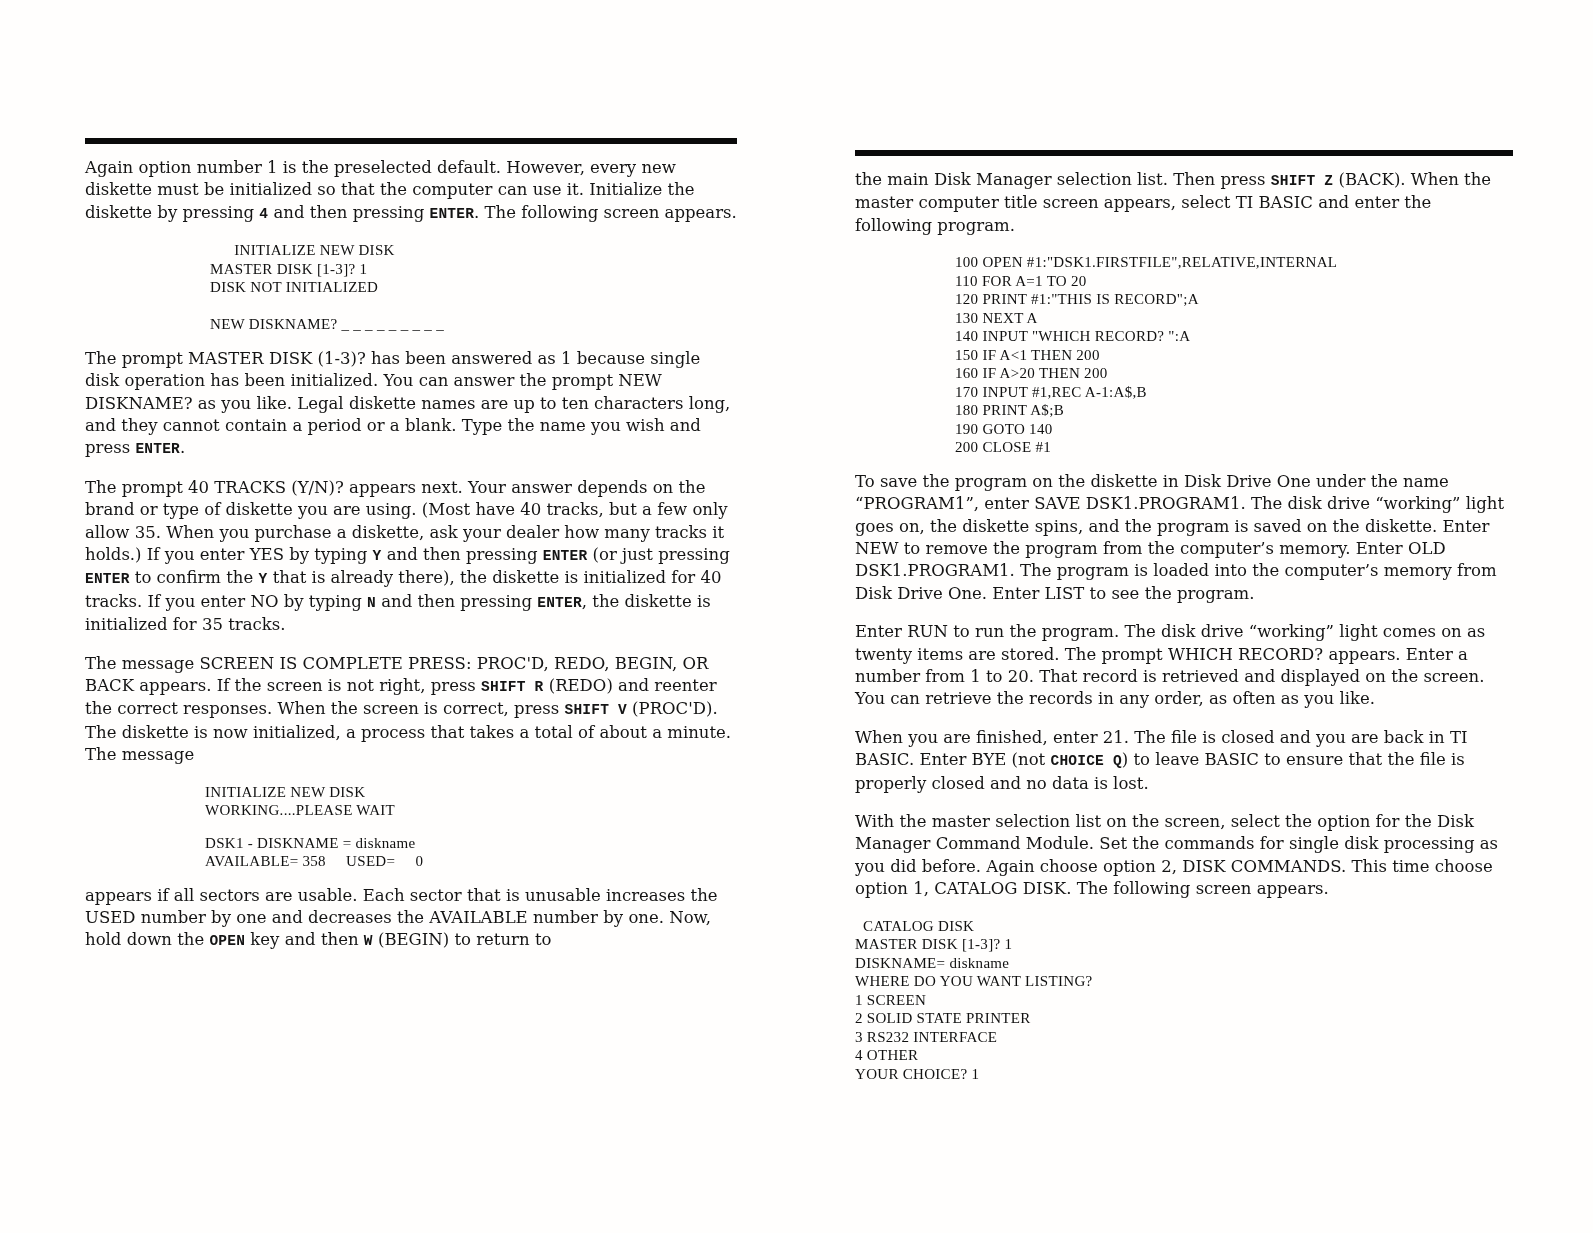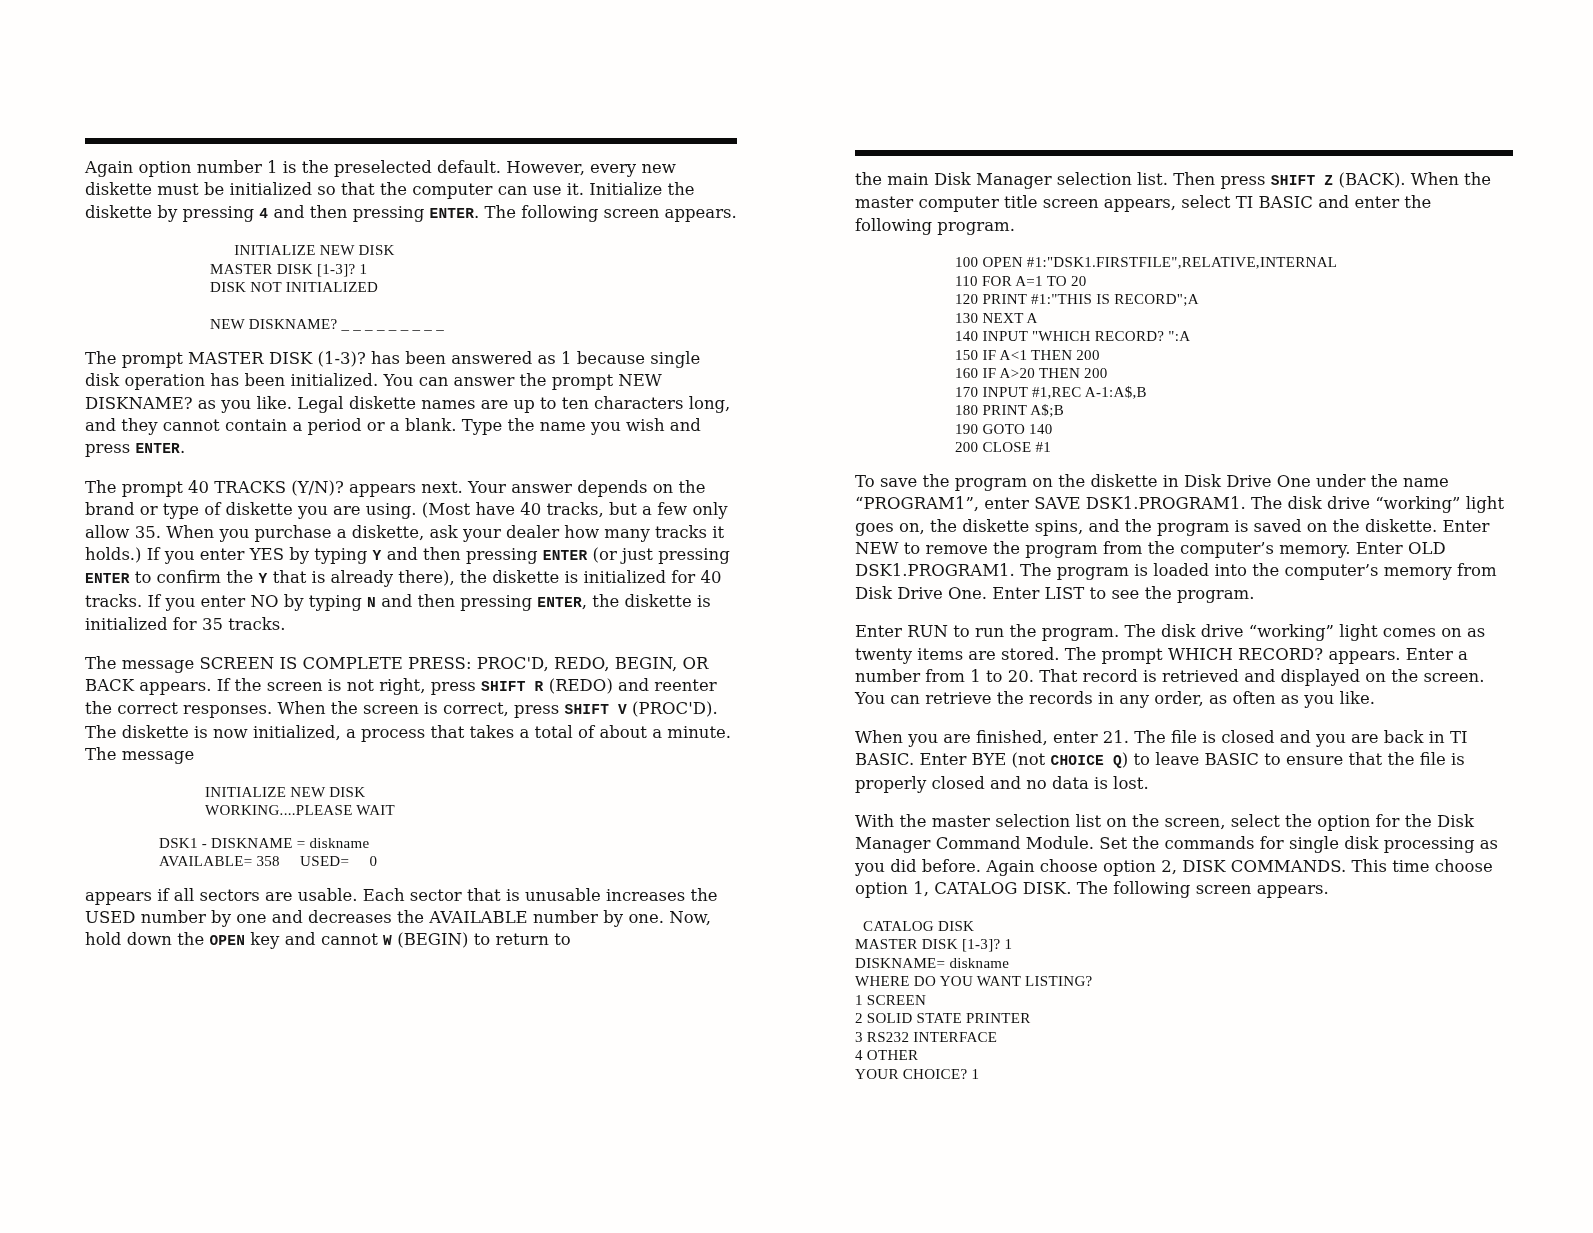--- a/index.html
+++ b/index.html
@@ -55,23 +55,23 @@
         <pre class="screen" style="margin-left: 125px;">      INITIALIZE NEW DISK
 MASTER DISK [1-3]? 1
 DISK NOT INITIALIZED
 
 NEW DISKNAME? _ _ _ _ _ _ _ _ _</pre>
         <p class="para"><span>The prompt MASTER DISK (1-3)? has been answered as 1 because single disk operation has been initialized. You can answer the prompt NEW DISKNAME? as you like. Legal diskette names are up to ten characters long, and they cannot contain a period or a blank. Type the name you wish and press </span><span class="key">ENTER</span><span>.</span></p>
         <p class="para"><span>The prompt 40 TRACKS (Y/N)? appears next. Your answer depends on the brand or type of diskette you are using. (Most have 40 tracks, but a few only allow 35. When you purchase a diskette, ask your dealer how many tracks it holds.) If you enter YES by typing </span><span class="key">Y</span><span> and then pressing </span><span class="key">ENTER</span><span> (or just pressing </span><span class="key">ENTER</span><span> to confirm the </span><span class="key">Y</span><span> that is already there), the diskette is initialized for 40 tracks. If you enter NO by typing </span><span class="key">N</span><span> and then pressing </span><span class="key">ENTER</span><span>, the diskette is initialized for 35 tracks.</span></p>
         <p class="para"><span>The message SCREEN IS COMPLETE  PRESS: PROC'D, REDO, BEGIN, OR BACK appears. If the screen is not right, press </span><span class="key">SHIFT R</span><span> (REDO) and reenter the correct responses. When the screen is correct, press </span><span class="key">SHIFT V</span><span> (PROC'D). The diskette is now initialized, a process that takes a total of about a minute. The message</span></p>
         <pre class="screen" style="margin-left: 120px;">INITIALIZE NEW DISK
 WORKING....PLEASE WAIT</pre>
-        <pre class="screen" style="margin-left: 74px;">DSK1 - DISKNAME = diskname
+        <pre class="screen" style="margin-left: 120px;">DSK1 - DISKNAME = diskname
 AVAILABLE= 358     USED=     0</pre>
-        <p class="para"><span>appears if all sectors are usable. Each sector that is unusable increases the USED number by one and decreases the AVAILABLE number by one. Now, hold down the </span><span class="key">OPEN</span><span> key and cannot </span><span class="key">W</span><span> (BEGIN) to return to</span></p>
+        <p class="para"><span>appears if all sectors are usable. Each sector that is unusable increases the USED number by one and decreases the AVAILABLE number by one. Now, hold down the </span><span class="key">OPEN</span><span> key and then </span><span class="key">W</span><span> (BEGIN) to return to</span></p>
       </div>
   </section>
 
   <section class="column right">
     <div class="rule"></div>
     <div>
         <p class="para"><span>the main Disk Manager selection list. Then press </span><span class="key">SHIFT Z</span><span> (BACK). When the master computer title screen appears, select TI BASIC and enter the following program.</span></p>
         <pre class="screen" style="margin-left: 100px;">100 OPEN #1:"DSK1.FIRSTFILE",RELATIVE,INTERNAL
 110 FOR A=1 TO 20
 120 PRINT #1:"THIS IS RECORD";A

